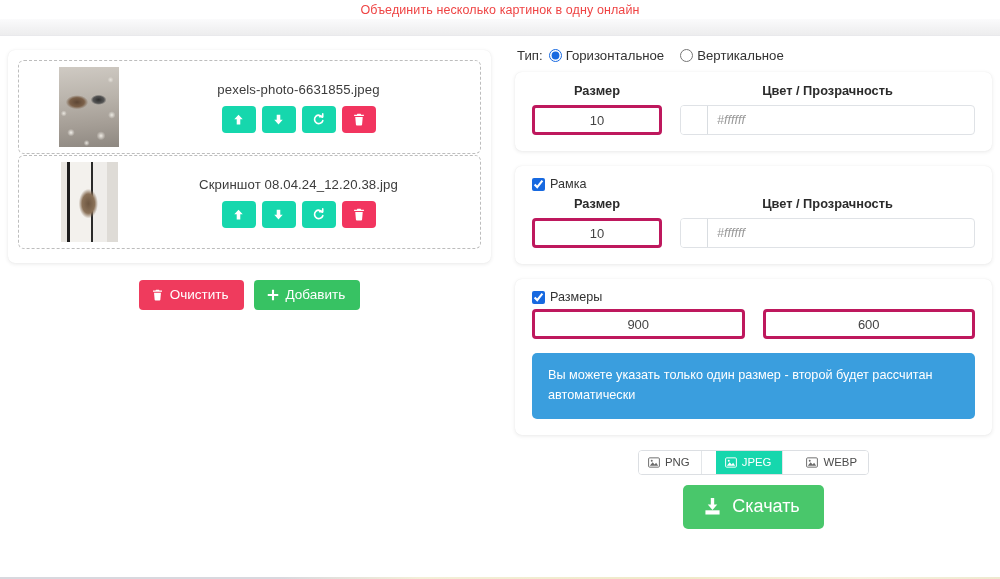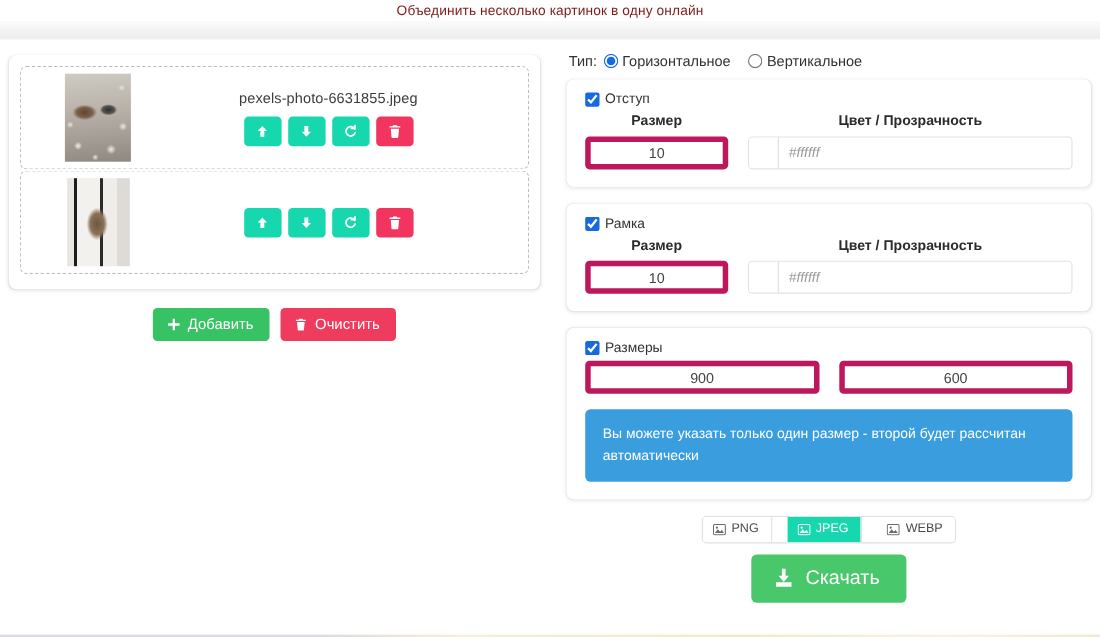--- a/index.html
+++ b/index.html
@@ -15,21 +15,21 @@
   .topbar {
     height: 19px;
     width: 100%;
     display: flex;
     align-items: center;
     justify-content: center;
     background: #ffffff;
   }
   .topbar-link {
     font-size: 12.5px;
-    color: #7f1d1d;
+    color: #ef4444;
     text-decoration: none;
     letter-spacing: .1px;
   }
   .topbar-shade {
     height: 17px;
     width: 100%;
     background: linear-gradient(180deg, #fbfbfc 0%, #f3f3f4 55%, #ededee 100%);
     border-bottom: 1px solid #e9e9ec;
   }
 
@@ -189,21 +189,21 @@
   .field-half  { flex: 1; }
   .field-label {
     text-align: center;
     font-size: 12.8px;
     font-weight: bold;
     color: #2b2b2b;
     margin-bottom: 7px;
   }
   .input {
     height: 30px;
-    border: 5px solid #be185d;
+    border: 3px solid #be185d;
     border-radius: 4px;
     background: #fff;
     display: flex;
     align-items: center;
     justify-content: center;
     font-size: 13px;
     color: #444;
     width: 100%;
     text-align: center;
     font-family: inherit;
@@ -344,20 +344,21 @@
             </button>
           </div>
         </div>
       </div>
 
       <div class="file-row">
         <div class="thumb-wrap">
           <div class="thumb thumb-b"></div>
         </div>
         <div class="file-main">
+          <div class="file-name">Скриншот 08.04.24_12.20.38.jpg</div>
           <div class="btn-group">
             <button class="icon-btn" aria-label="up">
               <svg width="13" height="13" viewBox="0 0 16 16" fill="#fff">
                   <path d="M8 2 L13.2 7.6 H10.2 V14 H5.8 V7.6 H2.8 Z"></path>
                 </svg>
             </button>
             <button class="icon-btn" aria-label="down">
               <svg width="13" height="13" viewBox="0 0 16 16" fill="#fff">
                   <path d="M8 14 L2.8 8.4 H5.8 V2 H10.2 V8.4 H13.2 Z"></path>
                 </svg>
@@ -373,55 +374,51 @@
                   <path d="M5 1h4l.7 1.1H13v1.6H1V2.1h3.3L5 1zm-2.6 4h9.2l-.8 9.3a1.2 1.2 0 0 1-1.2 1.1H4.4a1.2 1.2 0 0 1-1.2-1.1L2.4 5z"></path>
                 </svg>
             </button>
           </div>
         </div>
       </div>
 
     </div>
 
     <div class="actions-row">
+      <button class="pill red">
+        <svg width="11" height="12" viewBox="0 0 14 16" fill="#fff">
+            <path d="M5 1h4l.7 1.1H13v1.6H1V2.1h3.3L5 1zm-2.6 4h9.2l-.8 9.3a1.2 1.2 0 0 1-1.2 1.1H4.4a1.2 1.2 0 0 1-1.2-1.1L2.4 5z"></path>
+          </svg>
+        <span>Очистить</span>
+      </button>
       <button class="pill green">
         <svg width="12" height="12" viewBox="0 0 16 16" fill="#fff">
             <path d="M6.6 1h2.8v5.6H15v2.8H9.4V15H6.6V9.4H1V6.6h5.6z"></path>
           </svg>
         <span>Добавить</span>
-      </button>
-      <button class="pill red">
-        <svg width="11" height="12" viewBox="0 0 14 16" fill="#fff">
-            <path d="M5 1h4l.7 1.1H13v1.6H1V2.1h3.3L5 1zm-2.6 4h9.2l-.8 9.3a1.2 1.2 0 0 1-1.2 1.1H4.4a1.2 1.2 0 0 1-1.2-1.1L2.4 5z"></path>
-          </svg>
-        <span>Очистить</span>
       </button>
     </div>
   </div>
 
   <div class="col-right">
 
     <div class="type-row">
       <span>Тип:</span>
       <label>
         <input type="radio" name="orient" checked="" style="">
         <span>Горизонтальное</span>
       </label>
       <span class="type-sep"></span>
       <label>
         <input type="radio" name="orient" style="">
         <span>Вертикальное</span>
       </label>
     </div>
 
     <div class="card opt-card">
-      <label class="opt-head">
-        <input type="checkbox" checked="" style="">
-        <span>Отступ</span>
-      </label>
       <div class="fields">
         <div class="field-size">
           <div class="field-label">Размер</div>
           <input class="input" type="text" value="10" style="">
         </div>
         <div class="field-grow">
           <div class="field-label">Цвет / Прозрачность</div>
           <div class="color-input">
             <div class="color-swatch"></div>
             <div class="color-text">#ffffff</div>

